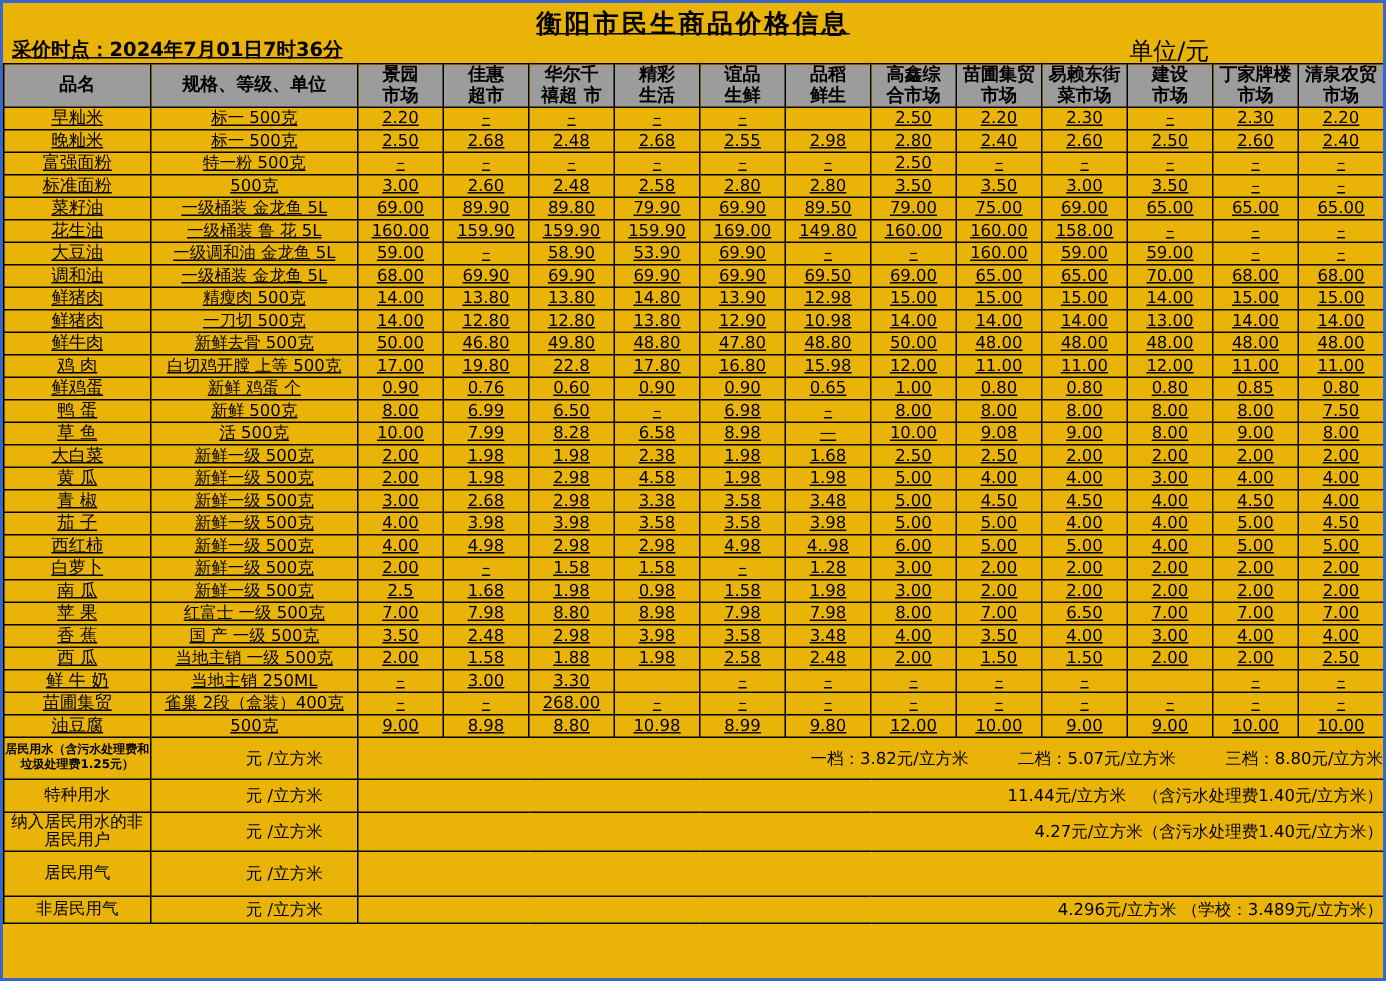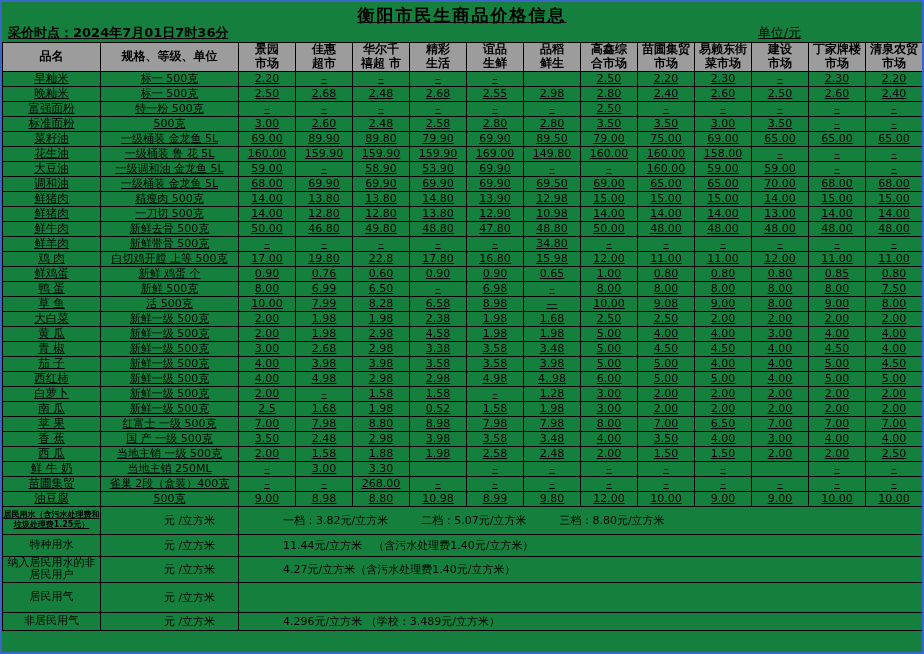--- a/index.html
+++ b/index.html
@@ -1,52 +1,52 @@
 <!DOCTYPE html>
 <html style="--header-bg: #9c9c9c; --frame: #3a66c8;"><head>
 <meta charset="utf-8">
 <style>
   * { box-sizing: border-box; margin: 0; padding: 0; }
   html, body { background: #ffffff; }
   body { font-family: "DejaVu Sans", "Liberation Sans", sans-serif; color: #000; }
   .page {
     width: 924px; height: 654px;
     border: 2px solid var(--frame, #3a66c8);
-    background: #15803d; overflow: hidden;
+    background: #eab308; overflow: hidden;
   }
   .title {
     height: 22px; text-align: center; font-weight: bold; font-size: 17px;
     letter-spacing: 2px; text-decoration: underline; padding-top: 2px;
   }
   .meta-row { display: flex; height: 18px; }
   .price-time { flex: 1; font-weight: bold; font-size: 13px; text-decoration: underline; padding-left: 6px; }
-  .unit-label { width: 285px; text-align: center; font-size: 13px; text-decoration: underline; }
+  .unit-label { width: 285px; text-align: center; font-size: 16px; }
   table { border-collapse: collapse; table-layout: fixed; width: 920px; }
   th, td {
     border: 1px solid #000; text-align: center; vertical-align: middle;
     overflow: hidden; white-space: nowrap; padding: 0;
   }
   thead th {
     background: var(--header-bg, #9c9c9c); font-size: 12px; font-weight: bold;
     white-space: pre-line; line-height: 1.15; height: 24px;
   }
   tbody.data td { height: 15px; font-size: 11px; line-height: 1; text-decoration: underline; }
   tbody.data td.name { font-size: 11.5px; }
   tbody.data td.spec { font-size: 11px; margin-left: 36px; }
   tbody.bottom td { font-size: 11px; }
   tbody.bottom tr:nth-child(1) td { height: 28px; }
   tbody.bottom tr:nth-child(2) td { height: 22px; }
   tbody.bottom tr:nth-child(3) td { height: 22px; }
   tbody.bottom tr:nth-child(4) td { height: 30px; }
   tbody.bottom tr:nth-child(5) td { height: 18px; }
   tbody.bottom tr:nth-child(6) td { height: 16px; }
   td.bname { font-size: 11.5px; white-space: pre-line; line-height: 1.15; }
-  td.bname.small { font-size: 8px; font-weight: bold; text-decoration: underline; line-height: 1.3; }
+  td.bname.small { font-size: 8px; font-weight: bold; line-height: 1.3; }
   td.bunit { font-size: 12px; padding-left: 40px; }
-  td.bval { text-align: left; padding-left: 44px; }
+  td.bval { text-align: right; padding-left: 44px; }
   td.bval.long { font-size: 10.5px; }
 </style>
 </head>
 <body>
 
 <div class="page">
   <div class="title">衡阳市民生商品价格信息</div>
   <div class="meta-row">
     <div class="price-time">采价时点：2024年7月01日7时36分</div>
     <div class="unit-label">单位/元</div>
@@ -269,36 +269,20 @@
           <td>47.80</td>
           <td>48.80</td>
           <td>50.00</td>
           <td>48.00</td>
           <td>48.00</td>
           <td>48.00</td>
           <td>48.00</td>
           <td>48.00</td>
         </tr>
         <tr>
-          <td class="name">鲜羊肉</td>
-          <td class="spec">新鲜带骨 500克</td>
-          <td>–</td>
-          <td>–</td>
-          <td>–</td>
-          <td>–</td>
-          <td>–</td>
-          <td>34.80</td>
-          <td>–</td>
-          <td>–</td>
-          <td>–</td>
-          <td>–</td>
-          <td>–</td>
-          <td>–</td>
-        </tr>
-        <tr>
           <td class="name">鸡  肉</td>
           <td class="spec">白切鸡开膛 上等 500克</td>
           <td>17.00</td>
           <td>19.80</td>
           <td>22.8</td>
           <td>17.80</td>
           <td>16.80</td>
           <td>15.98</td>
           <td>12.00</td>
           <td>11.00</td>
@@ -450,21 +434,21 @@
           <td>2.00</td>
           <td>2.00</td>
           <td>2.00</td>
         </tr>
         <tr>
           <td class="name">南  瓜</td>
           <td class="spec">新鲜一级 500克</td>
           <td>2.5</td>
           <td>1.68</td>
           <td>1.98</td>
-          <td>0.52</td>
+          <td>0.98</td>
           <td>1.58</td>
           <td>1.98</td>
           <td>3.00</td>
           <td>2.00</td>
           <td>2.00</td>
           <td>2.00</td>
           <td>2.00</td>
           <td>2.00</td>
         </tr>
         <tr>

